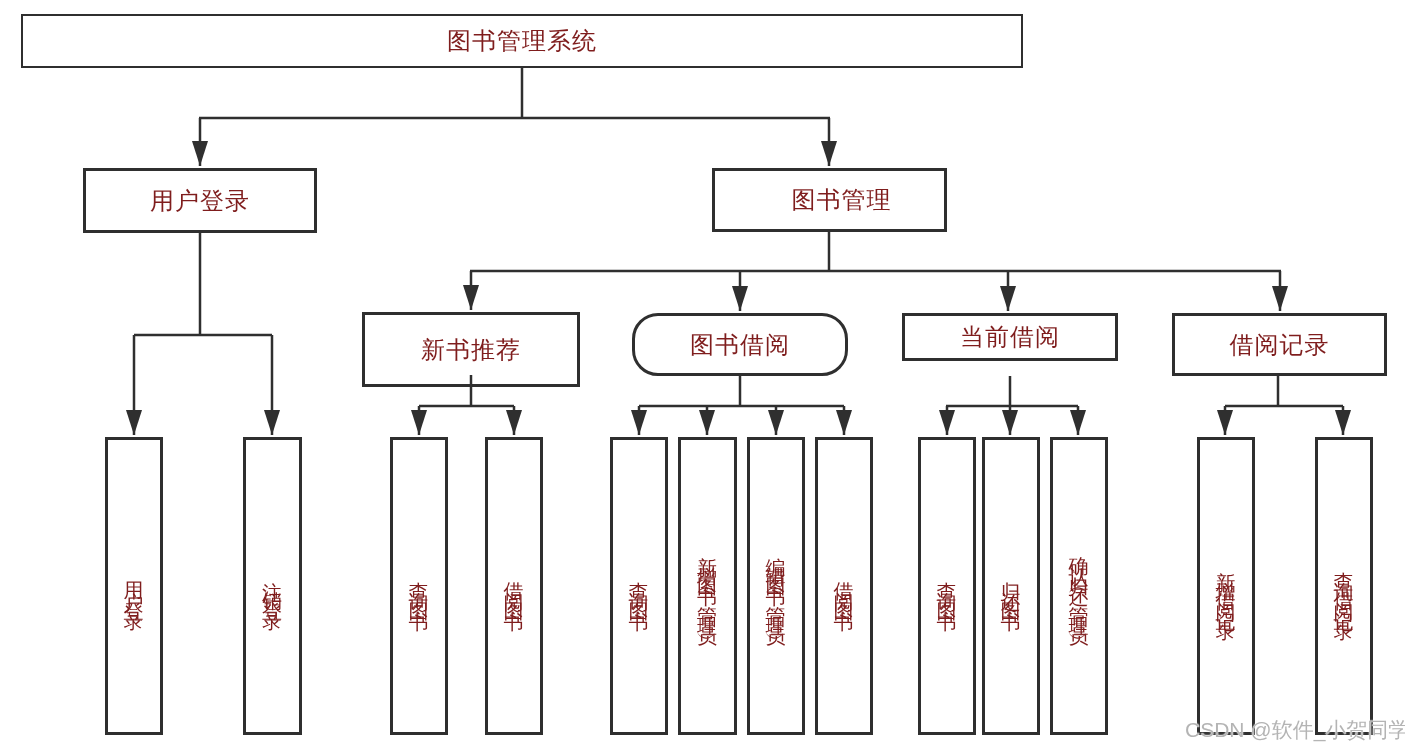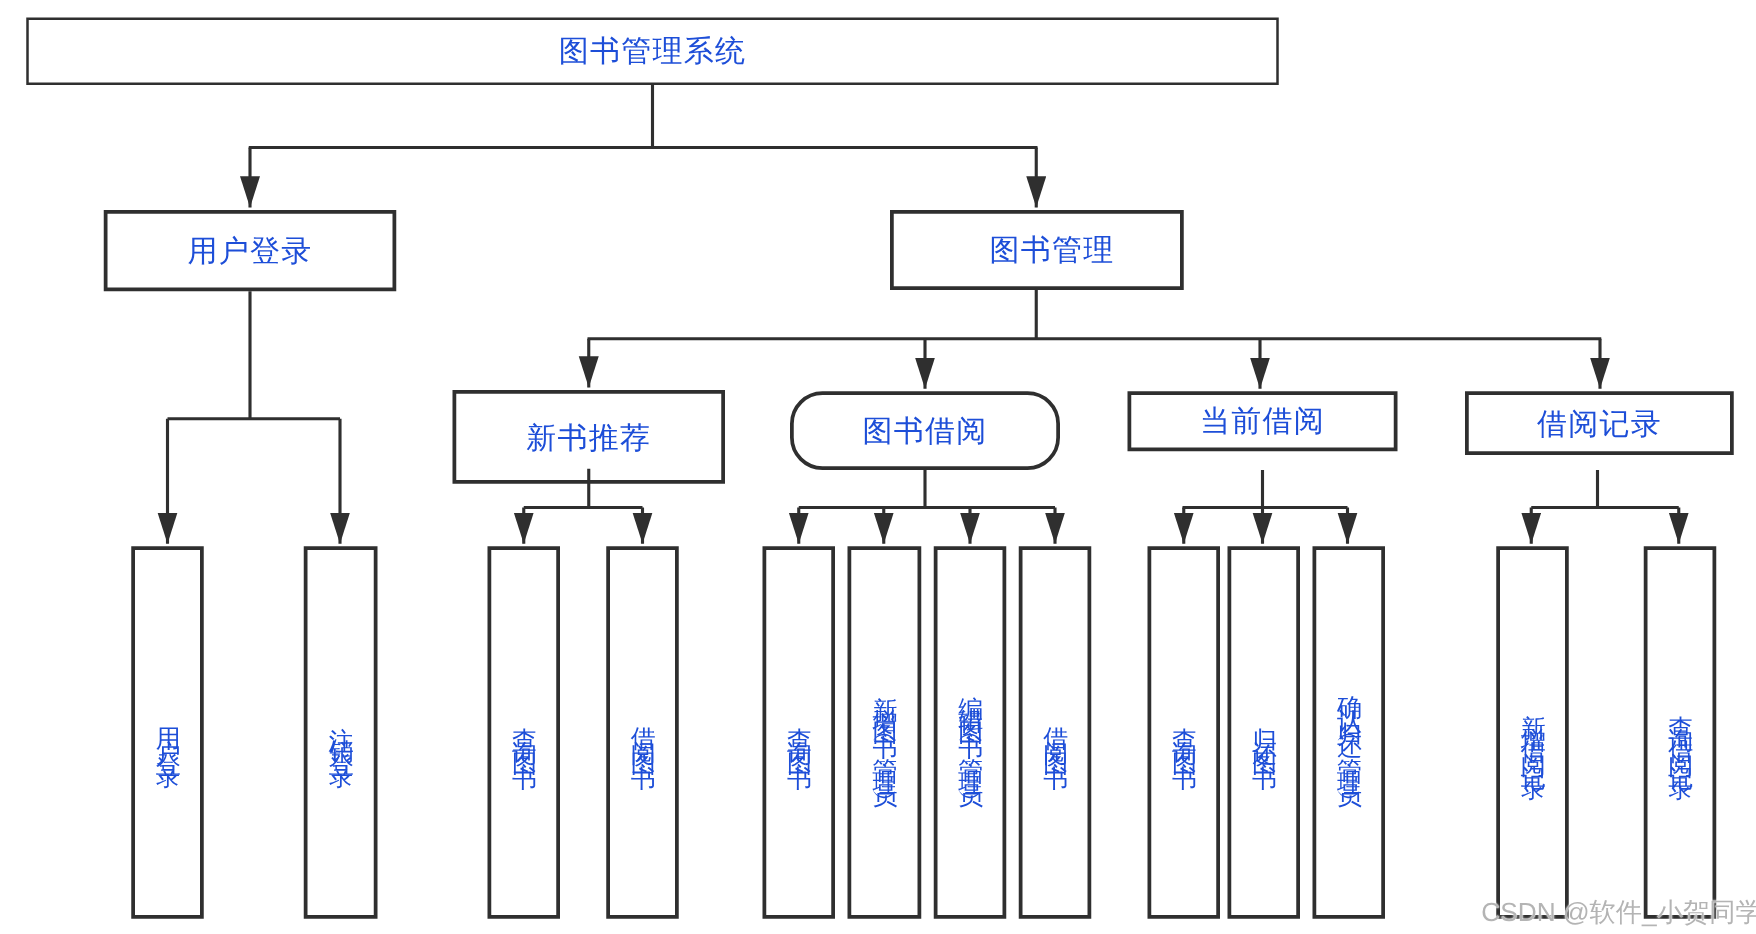--- a/index.html
+++ b/index.html
@@ -19,31 +19,31 @@
     z-index: 2;
   }
   .node {
     position: absolute;
     box-sizing: border-box;
     background: #ffffff;
     border: 3px solid #2f2f2f;
     display: flex;
     align-items: center;
     justify-content: center;
-    color: #1d4ed8;
+    color: #7f1d1d;
     z-index: 1;
   }
   .hnode { font-size: 24px; letter-spacing: 1px; }
   #node-root { left: 21px; top: 14px; width: 1002px; height: 54px; border-width: 2px; }
   #node-user-login      { left: 83px;  top: 168px; width: 234px; height: 65px; }
   #node-book-management { left: 712px; top: 168px; width: 235px; height: 64px; padding-left: 24px; }
   #node-new-book-recommend { left: 362px;  top: 312px; width: 218px; height: 75px; }
   #node-book-borrow        { left: 632px;  top: 313px; width: 216px; height: 63px; border-radius: 26px; }
   #node-current-borrow     { left: 902px;  top: 313px; width: 216px; height: 48px; }
-  #node-borrow-records     { left: 1172px; top: 313px; width: 215px; height: 51px; }
+  #node-borrow-records     { left: 1172px; top: 313px; width: 215px; height: 63px; }
   .leaf {
     top: 437px;
     height: 298px;
     width: 58px;
   }
   .vtext {
     writing-mode: vertical-rl;
     text-orientation: mixed;
     font-size: 20px;
     letter-spacing: 10px;

